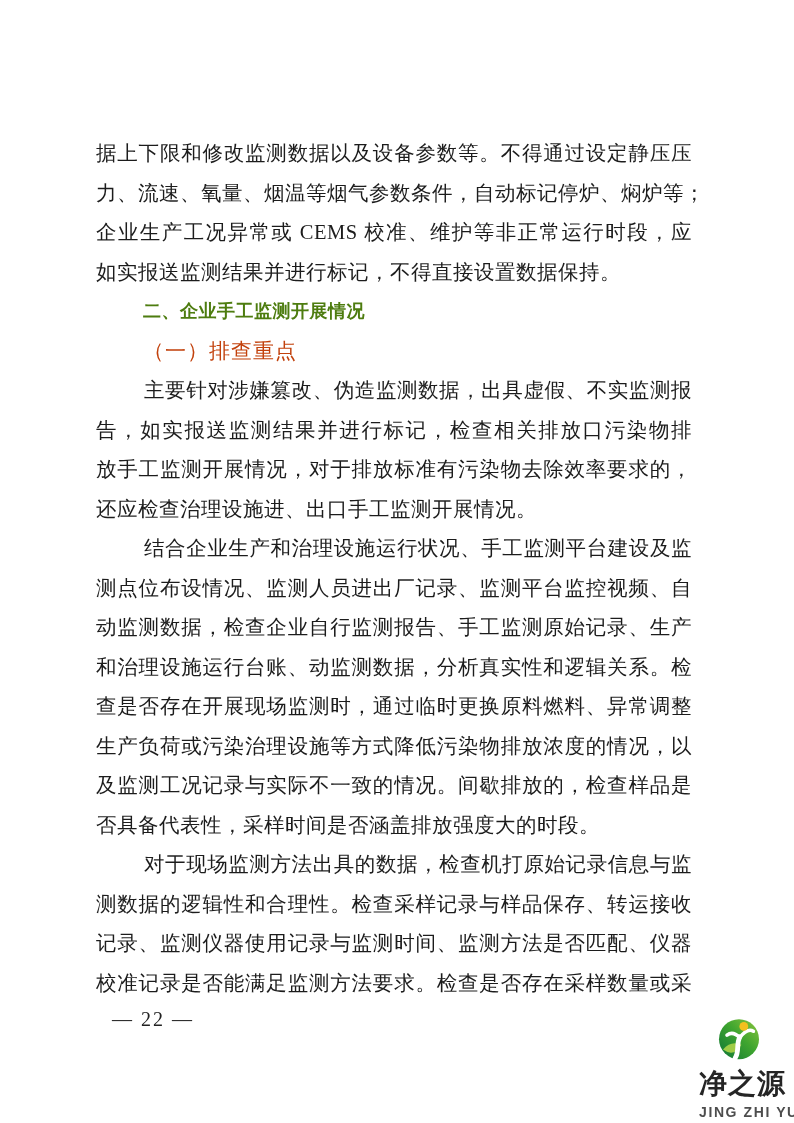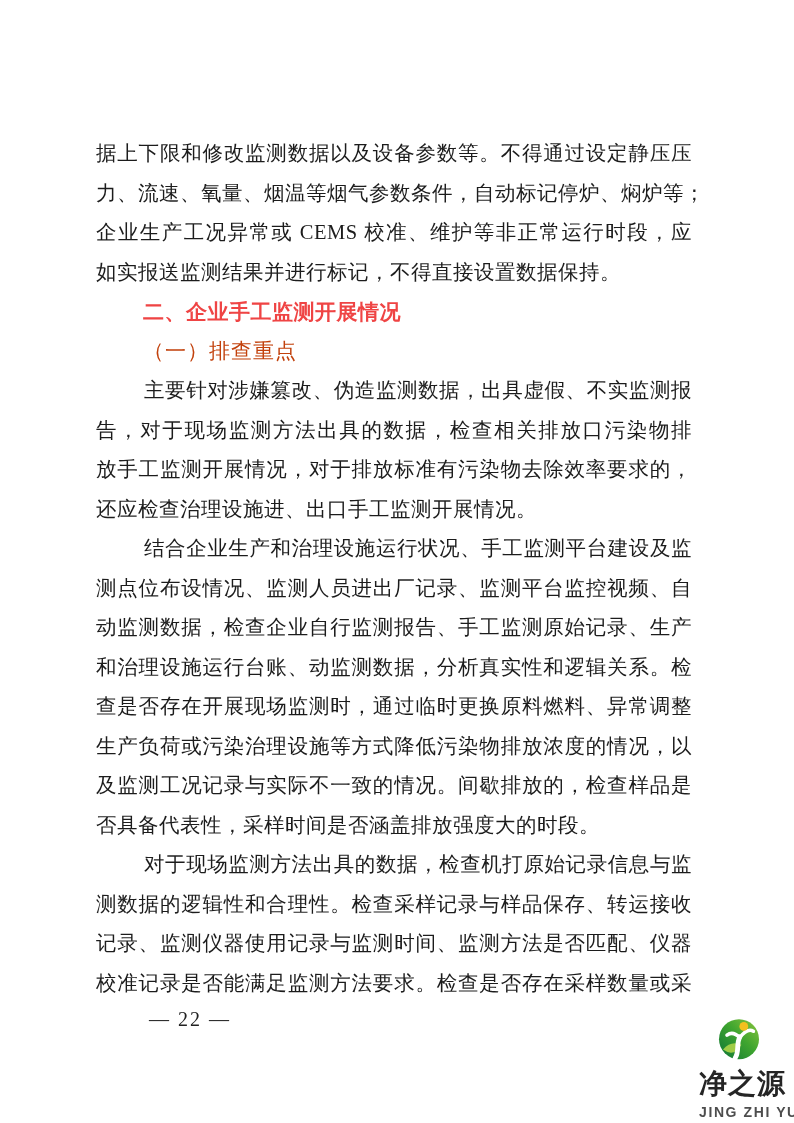--- a/index.html
+++ b/index.html
@@ -37,43 +37,42 @@
   .line.end {
     text-align-last: left;
     white-space: normal;
   }
   .line.ind {
     text-indent: 48px;
   }
   .heading {
     height: 39.5px;
     line-height: 39.5px;
-    font-size: 21px;
+    font-size: 18px;
     font-weight: bold;
     font-family: "Liberation Sans", "DejaVu Sans", sans-serif;
     text-indent: 47px;
     letter-spacing: 0.5px;
-    color: #ef4444;
+    color: #4d7c0f;
   }
   .subheading {
     height: 39.5px;
     line-height: 39.5px;
     font-size: 21px;
     text-indent: 47px;
     letter-spacing: 1px;
     color: #c2410c;
   }
   .page-number {
     position: absolute;
     left: 112px;
     top: 1008px;
     font-size: 20px;
     letter-spacing: 2px;
     color: #222222;
-    margin-left: 37px;
   }
   .logo {
     position: absolute;
     left: 699px;
     top: 1016px;
     width: 80px;
     text-align: center;
   }
   .logo-emblem {
     display: block;
@@ -110,21 +109,21 @@
     <div class="line">据上下限和修改监测数据以及设备参数等。不得通过设定静压压</div>
     <div class="line">力、流速、氧量、烟温等烟气参数条件，自动标记停炉、焖炉等；</div>
     <div class="line">企业生产工况异常或 CEMS 校准、维护等非正常运行时段，应</div>
     <div class="line end">如实报送监测结果并进行标记，不得直接设置数据保持。</div>
 
     <div class="heading">二、企业手工监测开展情况</div>
 
     <div class="subheading">（一）排查重点</div>
 
     <div class="line ind">主要针对涉嫌篡改、伪造监测数据，出具虚假、不实监测报</div>
-    <div class="line">告，对于现场监测方法出具的数据，检查相关排放口污染物排</div>
+    <div class="line">告，如实报送监测结果并进行标记，检查相关排放口污染物排</div>
     <div class="line">放手工监测开展情况，对于排放标准有污染物去除效率要求的，</div>
     <div class="line end">还应检查治理设施进、出口手工监测开展情况。</div>
 
     <div class="line ind">结合企业生产和治理设施运行状况、手工监测平台建设及监</div>
     <div class="line">测点位布设情况、监测人员进出厂记录、监测平台监控视频、自</div>
     <div class="line">动监测数据，检查企业自行监测报告、手工监测原始记录、生产</div>
     <div class="line">和治理设施运行台账、动监测数据，分析真实性和逻辑关系。检</div>
     <div class="line">查是否存在开展现场监测时，通过临时更换原料燃料、异常调整</div>
     <div class="line">生产负荷或污染治理设施等方式降低污染物排放浓度的情况，以</div>
     <div class="line">及监测工况记录与实际不一致的情况。间歇排放的，检查样品是</div>

